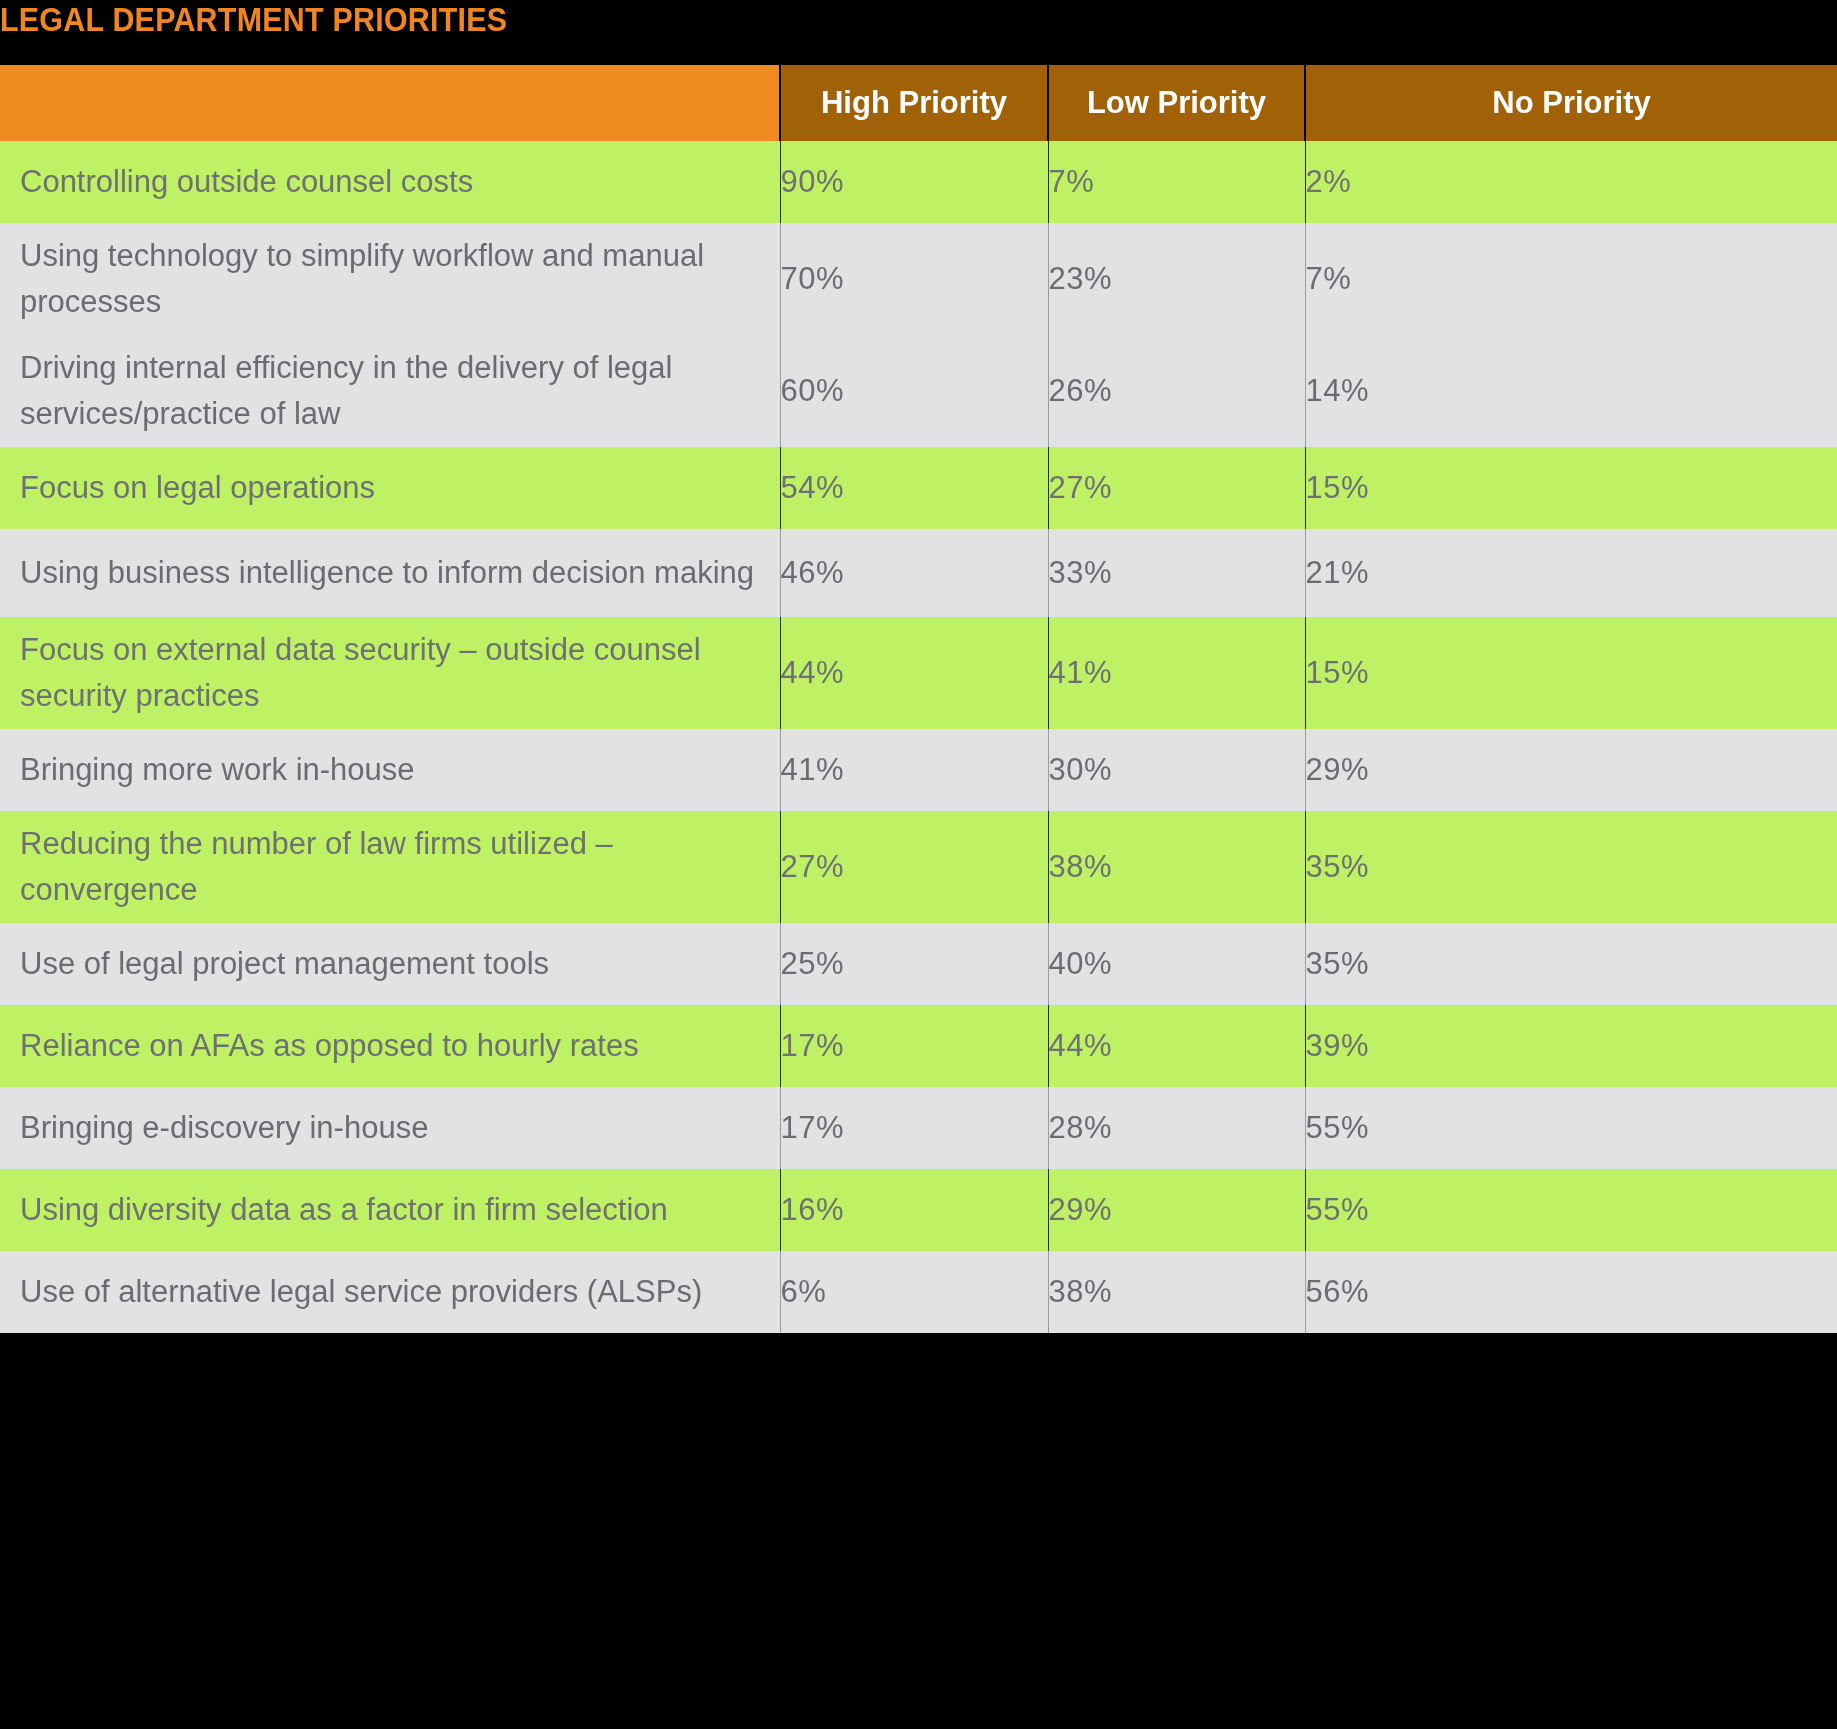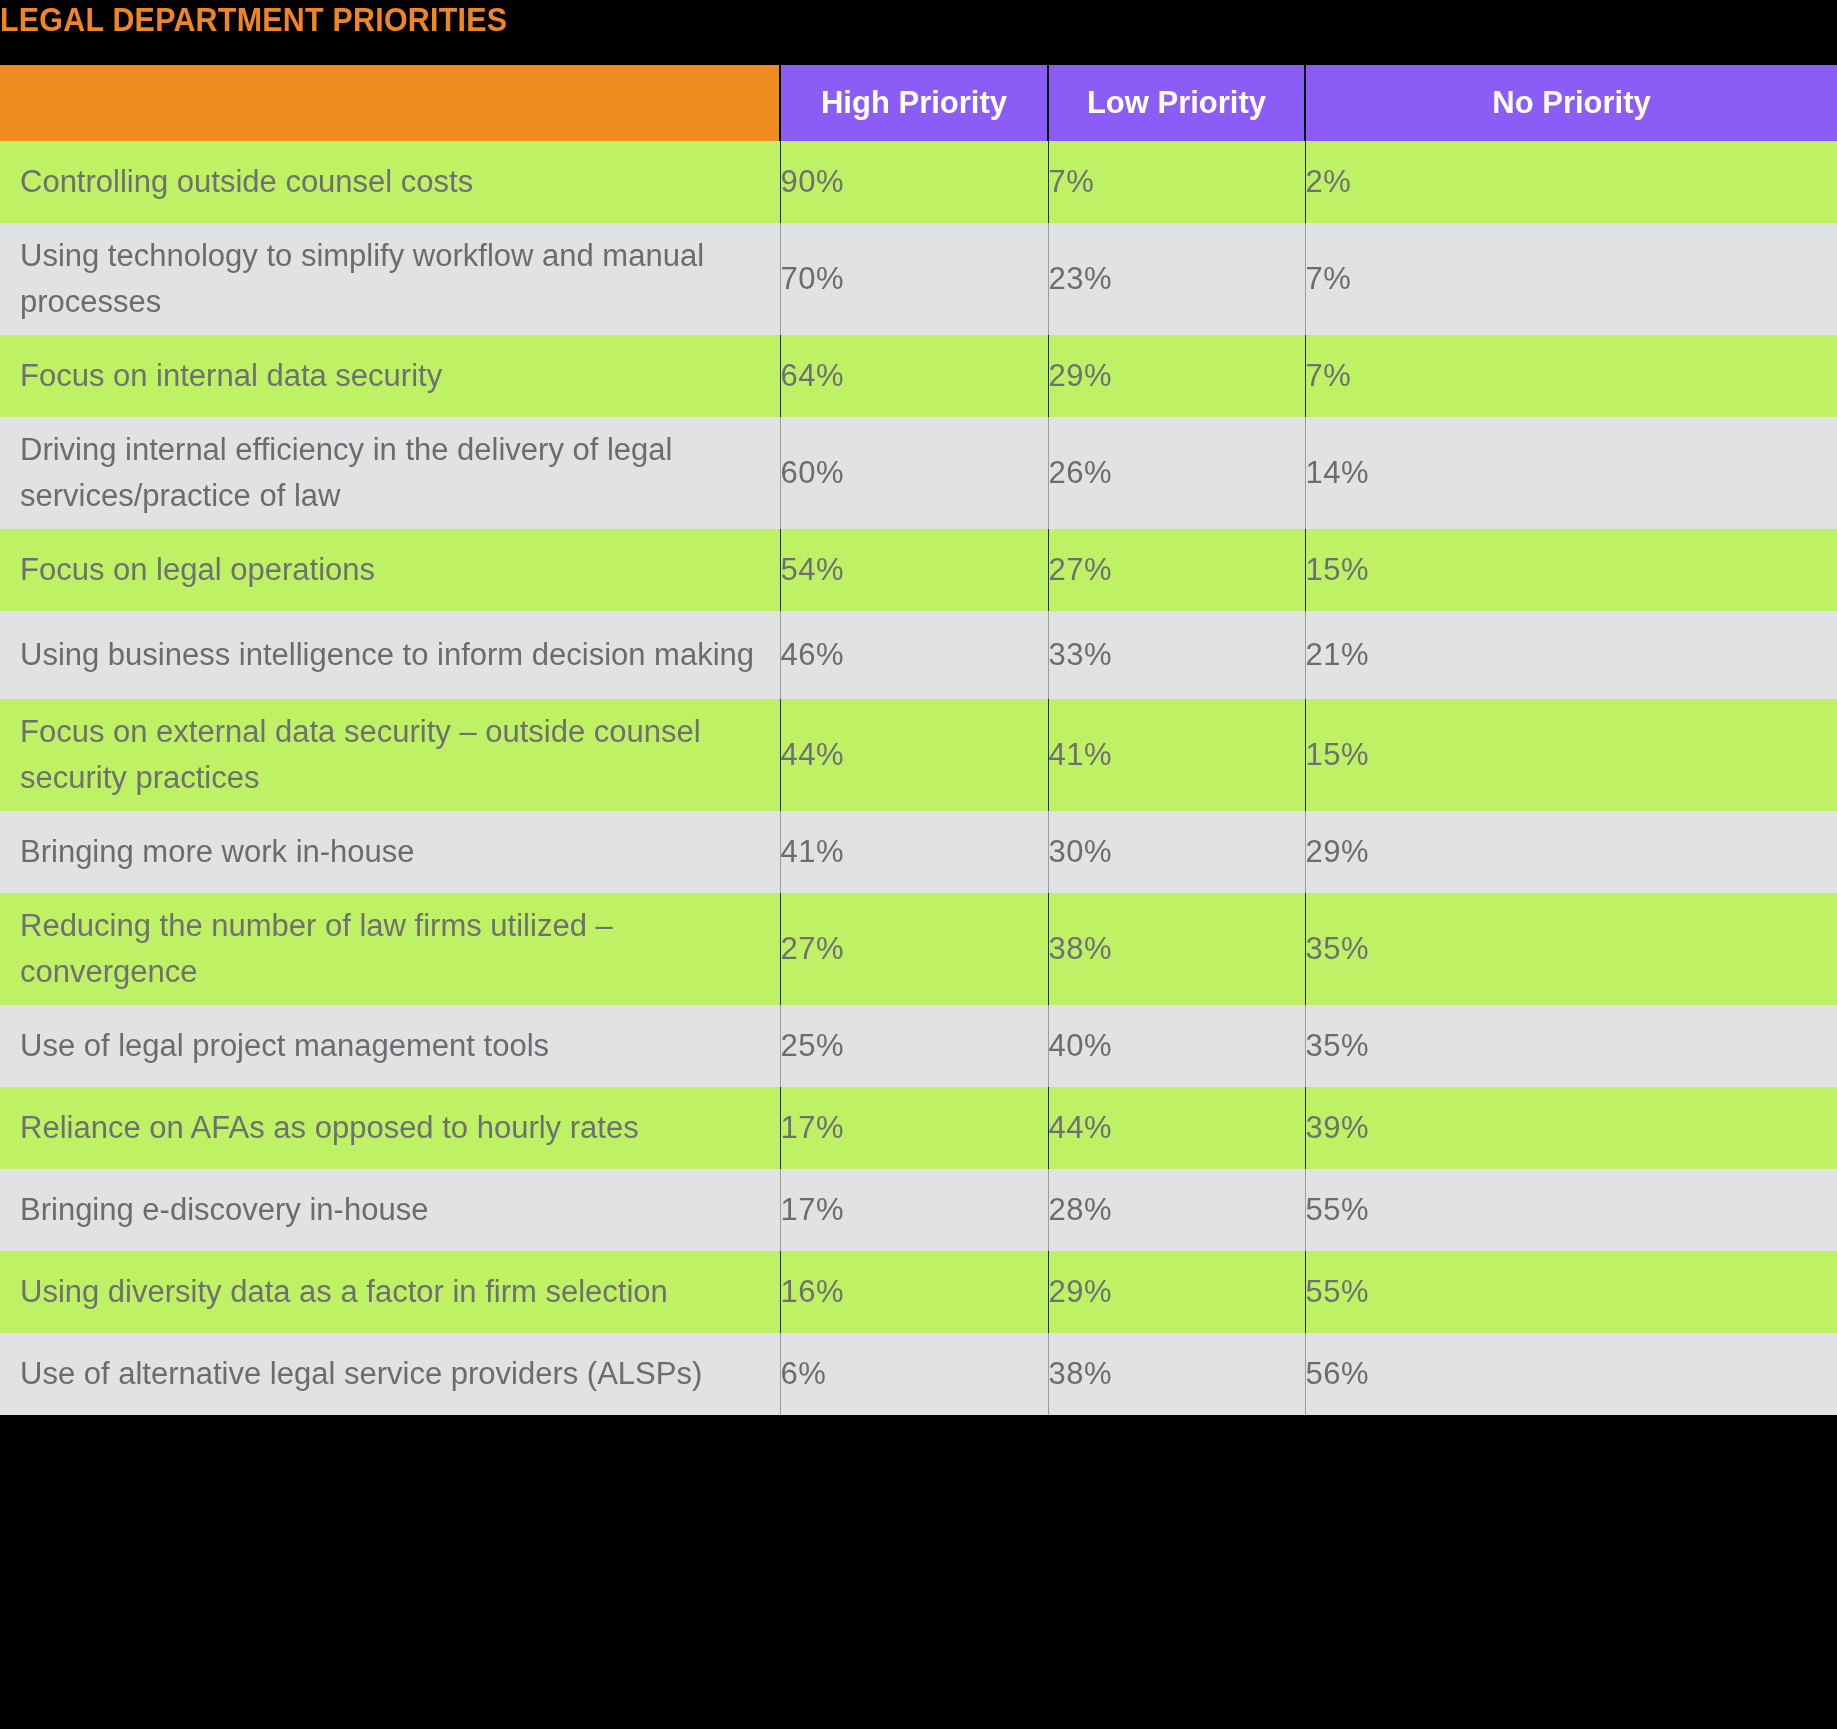--- a/index.html
+++ b/index.html
@@ -47,21 +47,21 @@
     width: 1837px;
     border-collapse: collapse;
     table-layout: fixed;
   }
   table.priorities col.c-label { width: 780px; }
   table.priorities col.c-high  { width: 268px; }
   table.priorities col.c-low   { width: 257px; }
   table.priorities col.c-no    { width: 532px; }
 
   
-  thead tr { background: #8b5cf6; height: 76px; }
+  thead tr { background: #a16207; height: 76px; }
   thead th {
     padding: 0;
     margin: 0;
     color: #ffffff;
     font-family: "Liberation Sans Narrow", "Liberation Sans", sans-serif;
     font-weight: bold;
     font-size: 31px;
     text-align: center;
     vertical-align: middle;
     border: none;
@@ -139,26 +139,20 @@
           <td class="val">90%</td>
           <td class="val">7%</td>
           <td class="val">2%</td>
         </tr>
         <tr class="row-light h2">
           <td class="label">Using technology to simplify workflow and manual processes</td>
           <td class="val">70%</td>
           <td class="val">23%</td>
           <td class="val">7%</td>
         </tr>
-        <tr class="row-dark h1">
-          <td class="label">Focus on internal data security</td>
-          <td class="val">64%</td>
-          <td class="val">29%</td>
-          <td class="val">7%</td>
-        </tr>
         <tr class="row-light h2">
           <td class="label">Driving internal efficiency in the delivery of legal services/practice of law</td>
           <td class="val">60%</td>
           <td class="val">26%</td>
           <td class="val">14%</td>
         </tr>
         <tr class="row-dark h1">
           <td class="label">Focus on legal operations</td>
           <td class="val">54%</td>
           <td class="val">27%</td>

